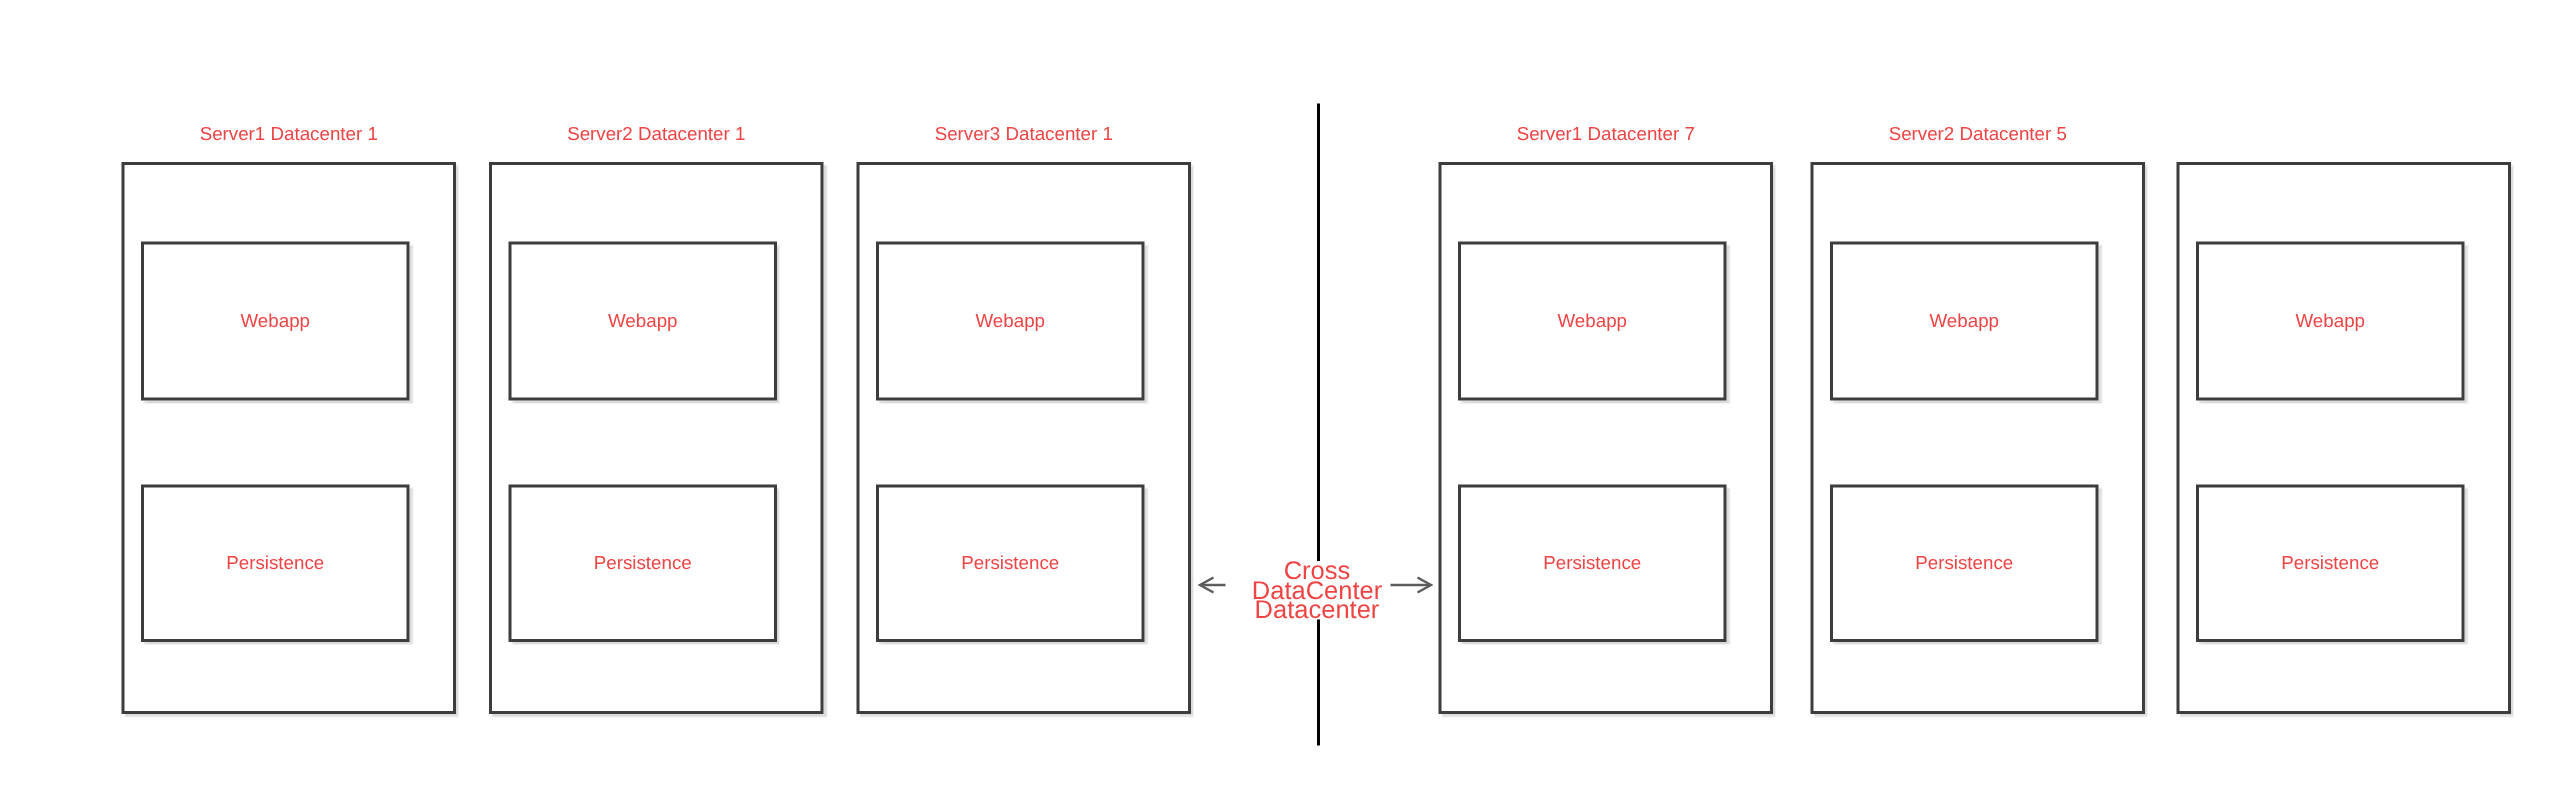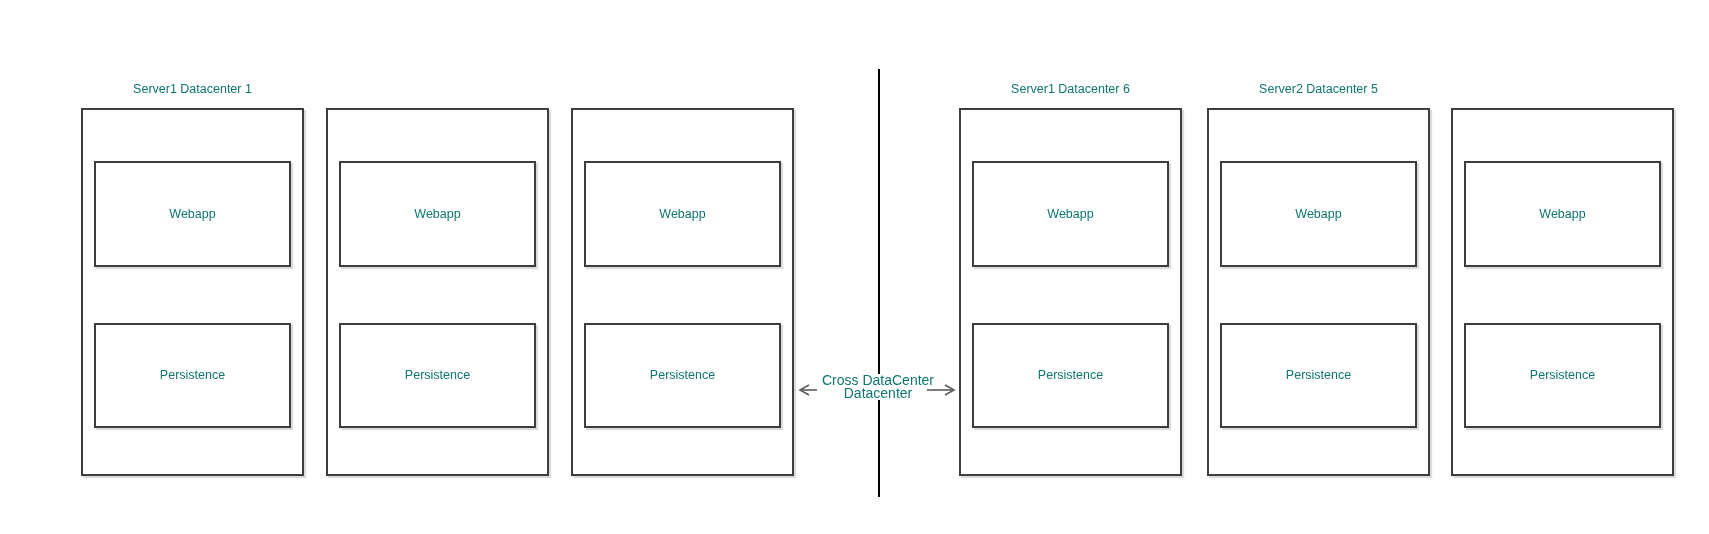--- a/index.html
+++ b/index.html
@@ -3,21 +3,21 @@
 <meta charset="utf-8">
 <style>
   html, body { margin: 0; padding: 0; background: #ffffff; }
   .canvas {
     position: relative;
     width: 1709px;
     height: 534px;
     background: #ffffff;
     overflow: hidden;
     font-family: "Liberation Sans", sans-serif;
-    color: #0f766e;
+    color: #ef4444;
   }
   .server-group {
     position: absolute;
     top: 0;
     width: 223px;
     height: 534px;
   }
   .server-title {
     position: absolute;
     top: 80px;
@@ -35,21 +35,21 @@
     width: 223px;
     height: 368px;
     border: 2px solid #3d3d3d;
     box-sizing: border-box;
     background: #ffffff;
     box-shadow: 2px 2px 1px rgba(0,0,0,0.14);
   }
   .component-box {
     position: absolute;
     left: 11px;
-    width: 197px;
+    width: 179px;
     height: 106px;
     border: 2px solid #3d3d3d;
     box-sizing: border-box;
     background: #ffffff;
     box-shadow: 2px 2px 1px rgba(0,0,0,0.14);
     display: flex;
     align-items: center;
     justify-content: center;
   }
   .component-box.webapp { top: 51px; }
@@ -65,21 +65,21 @@
     width: 2px;
     height: 428px;
     background: #000000;
   }
   .replication-label {
     position: absolute;
     left: 817px;
     top: 374px;
     width: 122px;
     text-align: center;
-    font-size: 14px;
+    font-size: 17px;
     line-height: 13px;
     background: #ffffff;
     z-index: 2;
   }
   .arrow-svg {
     position: absolute;
     top: 383px;
     width: 34px;
     height: 14px;
     z-index: 2;
@@ -98,31 +98,33 @@
       <div class="component-box webapp">
         <span class="component-label">Webapp</span>
       </div>
       <div class="component-box persistence">
         <span class="component-label">Persistence</span>
       </div>
     </div>
   </div>
 
   <div class="server-group" style="left:326px">
+    <div class="server-title">Server2 Datacenter 1</div>
     <div class="server-box">
       <div class="component-box webapp">
         <span class="component-label">Webapp</span>
       </div>
       <div class="component-box persistence">
         <span class="component-label">Persistence</span>
       </div>
     </div>
   </div>
 
   <div class="server-group" style="left:571px">
+    <div class="server-title">Server3 Datacenter 1</div>
     <div class="server-box">
       <div class="component-box webapp">
         <span class="component-label">Webapp</span>
       </div>
       <div class="component-box persistence">
         <span class="component-label">Persistence</span>
       </div>
     </div>
   </div>
 
@@ -135,21 +137,21 @@
   <div class="replication-label">
     <div>Cross DataCenter</div>
     <div>Datacenter</div>
   </div>
   <svg class="arrow-svg arrow-right" viewBox="0 0 34 14">
     <line x1="2" y1="7" x2="28" y2="7" stroke="#5c5c5c" stroke-width="1.6"></line>
     <polyline points="20,2 29,7 20,12" fill="none" stroke="#5c5c5c" stroke-width="1.6"></polyline>
   </svg>
 
   <div class="server-group" style="left:959px">
-    <div class="server-title">Server1 Datacenter 6</div>
+    <div class="server-title">Server1 Datacenter 7</div>
     <div class="server-box">
       <div class="component-box webapp">
         <span class="component-label">Webapp</span>
       </div>
       <div class="component-box persistence">
         <span class="component-label">Persistence</span>
       </div>
     </div>
   </div>
 

